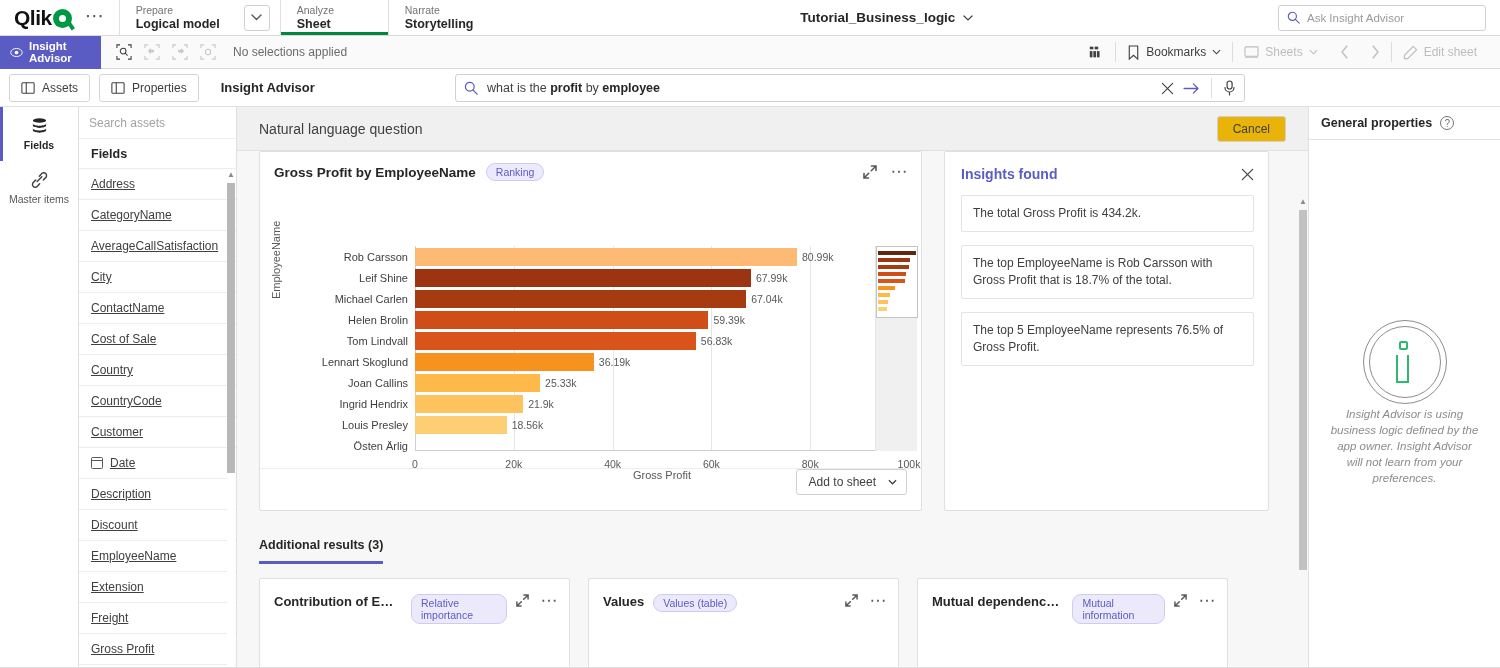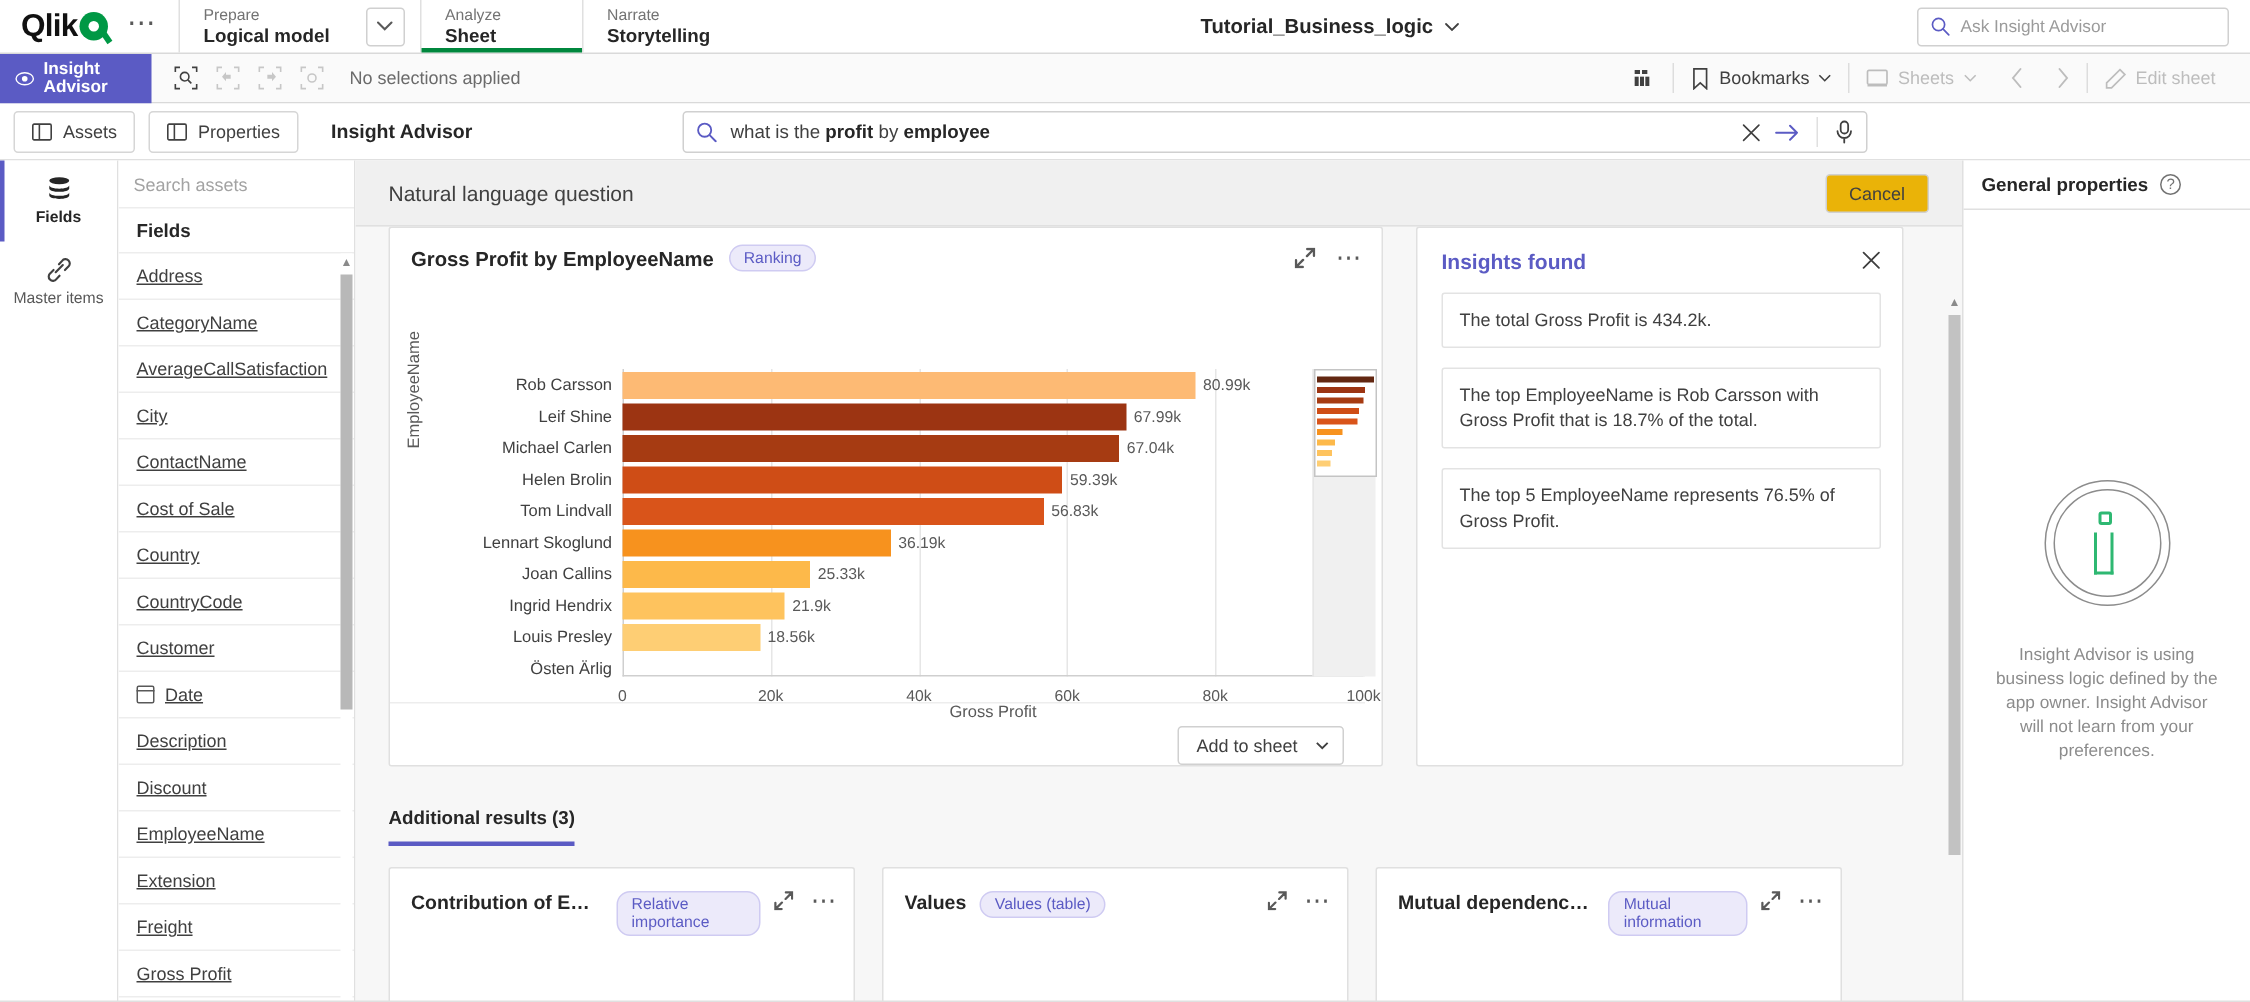--- a/index.html
+++ b/index.html
@@ -227,22 +227,22 @@
     position: absolute; right: 6px; top: 65px; width: 42px; height: 205px;
     background: #f0f0f0; border-left: 1px solid #e6e6e6;
   }
   .minimap-win {
     position: absolute; left: 0; top: 0; width: 42px; height: 72px;
     background: #fff; border: 1px solid #c4c4c4;
   }
   .mm-bar { position: absolute; left: 1px; height: 4px; }
 
   .card-foot {
-    position: absolute; left: 0; right: 11px; bottom: 0; height: 42px;
-    border-top: 1px solid #ededed; display: flex; align-items: flex-end;
+    position: absolute; left: 0; right: 0; bottom: 0; height: 42px;
+    border-top: 1px solid #ededed; display: flex; align-items: flex-start;
     justify-content: flex-end; padding-right: 14px;
   }
   .add-sheet {
     height: 26px; padding: 0 9px 0 12px; border: 1px solid #d0d0d0; border-radius: 3px;
     background: #fff; font-size: 12px; color: #404040; display: flex;
     align-items: center; gap: 12px; cursor: pointer;
   }
 
   
   .insights-card {
@@ -316,22 +316,22 @@
   .i-dot {
     position: absolute; left: 5px; top: 0; width: 9px; height: 9px;
     border: 2px solid #2eb872; border-radius: 2px;
   }
   .i-stem {
     position: absolute; left: 2px; top: 14px; width: 13px; height: 28px;
     border: 2.5px solid #2eb872; border-top: none; border-right: 2.5px solid #2eb872;
     border-left: 2.5px solid #2eb872; border-bottom: 2.5px solid #2eb872;
   }
   .props-text {
-    margin-top: 25px; width: 150px; text-align: center; font-size: 11.5px;
-    color: #8c8c8c; line-height: 16px;
+    margin-top: 2px; width: 150px; text-align: center; font-size: 11.5px;
+    color: #8c8c8c; line-height: 16px; font-style: italic;
   }
   .bottom-border { position: absolute; bottom: 0; left: 0; width: 1500px; height: 1px; background: #e0e0e0; }
 </style>
 </head>
 <body>
 
 <div class="app">
 
   <div class="topbar">
     <div class="logo-wrap">

